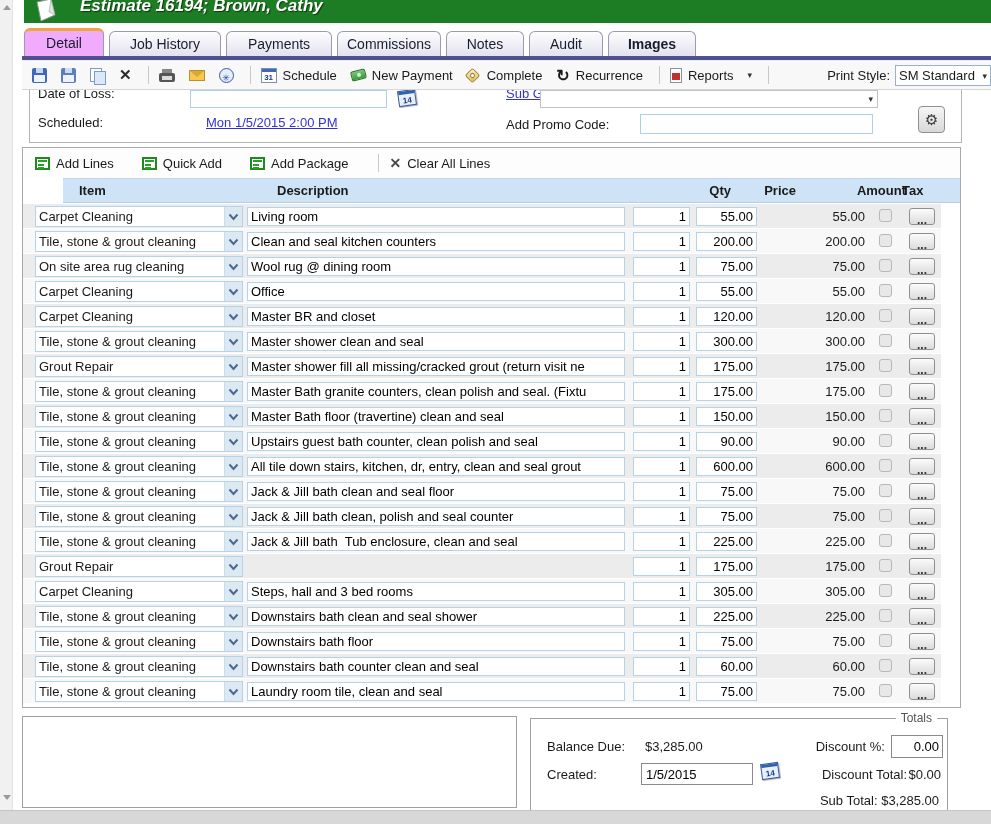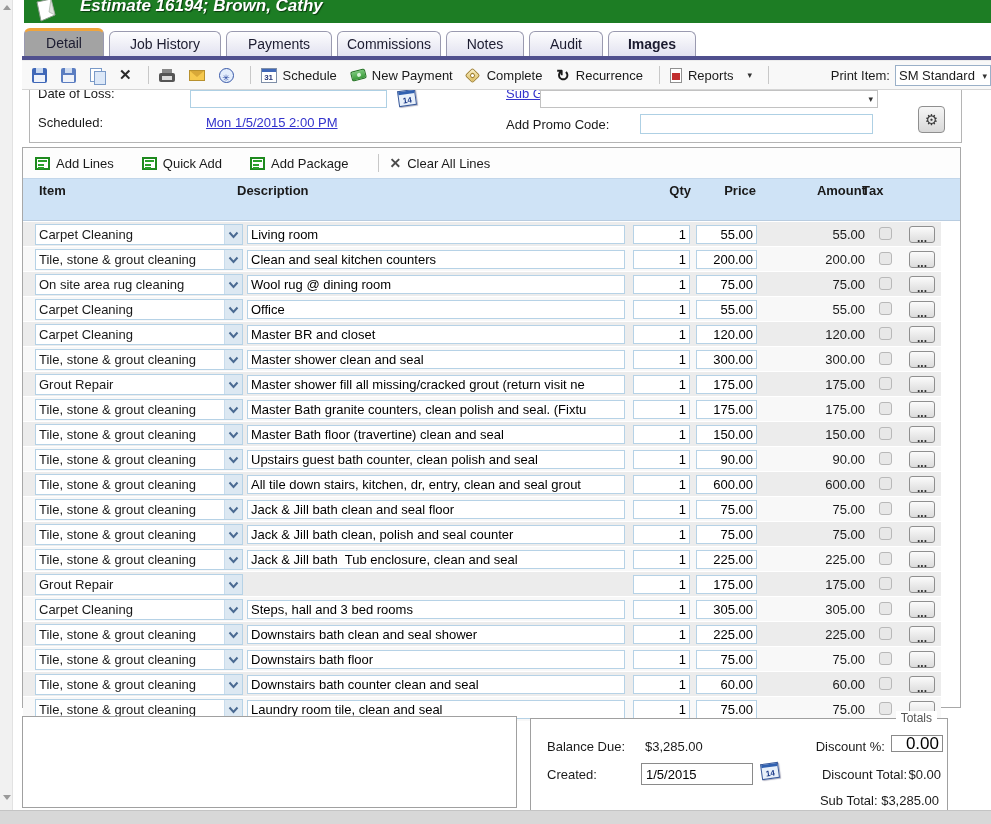--- a/index.html
+++ b/index.html
@@ -16,21 +16,21 @@
   
   #titlebar { position:absolute; left:24px; top:0; width:967px; height:23px; background:#1d7d24; overflow:hidden; }
   #titlebar .note-icon { position:absolute; left:8px; top:-2px; }
   #titlebar .title { position:absolute; left:56px; top:-4px; font-size:17px; font-style:italic; font-weight:bold; color:#fff; text-shadow:1px 1px 1px #0a3a0e; white-space:nowrap; }
 
   
   #tabs { position:absolute; left:24px; top:28px; height:28px; white-space:nowrap; }
   .tab { display:inline-block; vertical-align:bottom; height:25px; line-height:24px; text-align:center; margin-right:5px;
          background:linear-gradient(#fdfdfe,#e2e2f0); border:1px solid #9a9ab0; border-bottom:none;
          border-radius:6px 6px 0 0; color:#1c1c30; font-size:14px; cursor:default; }
-  .tab.active { background:#a3a3a3; border-top:3px solid #f0a43c; height:28px; line-height:24px; font-weight:normal; }
+  .tab.active { background:#f0abfc; border-top:3px solid #f0a43c; height:28px; line-height:24px; font-weight:normal; }
   .tab:nth-child(1){width:80px;} .tab:nth-child(2){width:112px;} .tab:nth-child(3){width:106px;}
   .tab:nth-child(4){width:104px;} .tab:nth-child(5){width:78px;} .tab:nth-child(6){width:74px;} .tab:nth-child(7){width:88px;font-weight:bold;}
   #tabline { position:absolute; left:22px; top:56px; width:969px; height:4px; background:#50508e; }
 
   
   #toolbar { position:absolute; left:22px; top:60px; width:969px; height:30px; background:#f8f8f8;
              border-top:1px solid #ececec; border-bottom:1px solid #d6d6d6; display:flex; align-items:center; padding-left:10px; overflow:hidden; }
   .tbtn { background:none; border:none; font-family:inherit; font-size:13px; color:#1a1a1a; display:flex; align-items:center; gap:6px; margin-right:14px; cursor:default; padding:0; }
   .sep { width:1px; height:18px; background:#c8c8c8; margin:0 10px 0 2px; }
   .ic { display:inline-block; position:relative; }
@@ -84,21 +84,21 @@
 
   
   #lines-box { position:absolute; left:22px; top:147px; width:939px; height:561px; border:1px solid #a8a8a8; background:#fff; }
   #lines-toolbar { height:30px; display:flex; align-items:center; padding-left:12px; background:#fdfdfd; }
   #lines-toolbar .tbtn { margin-right:28px; }
   .ic-grid { width:15px; height:13px; background:#fff; border:2px solid #1e8a1e; }
   .ic-grid::before { content:""; position:absolute; left:1px; top:1px; right:1px; height:2px; background:#2aa02a; }
   .ic-grid::after { content:""; position:absolute; left:1px; top:5px; width:6px; height:2px; background:#2aa02a; box-shadow:0 3px 0 #2aa02a; }
   .ic-clearx::before { content:"\2715"; font-size:14px; font-weight:bold; color:#4a4a4a; }
 
-  #table-header { position:relative; height:43px; background:#cfe3f6; border-top:1px solid #c2d6ea; border-bottom:1px solid #b8cce0; font-weight:bold; }
+  #table-header { position:relative; height:25px; background:#cfe3f6; border-top:1px solid #c2d6ea; border-bottom:1px solid #b8cce0; font-weight:bold;margin-left:40px; }
   #table-header span { position:absolute; top:4px; }
   .h-item { left:16px; }
   .h-desc { left:214px; }
   .h-qty { left:583px; width:85px; text-align:right; }
   .h-price { left:648px; width:85px; text-align:right; }
   .h-amount { left:760px; width:83px; text-align:right; }
   .h-tax { left:839px; }
 
   #rows { position:relative; width:918px; }
   .row { position:relative; height:25px; border-top:1px solid #fff; }
@@ -117,21 +117,21 @@
           background:linear-gradient(#fbfbfb,#dcdcdc); font-family:inherit; font-size:12px; font-weight:bold; color:#333;
           line-height:6px; padding-top:6px; text-align:center; cursor:default; }
 
   
   #notes-box { position:absolute; left:22px; top:716px; width:495px; height:92px; border:1px solid #a0a0a0; background:#fff; }
   #totals-box { position:absolute; left:530px; top:718px; width:418px; height:104px; border:1px solid #a0a0a0; background:#fff; }
   #totals-box .legend { position:absolute; top:-8px; right:10px; background:#fff; padding:0 5px; color:#555; font-size:12px; }
   #totals-box .label { font-weight:normal; }
   #bd-label { left:16px; top:20px; } #bd-value { position:absolute; left:114px; top:20px; }
   #disc-label { left:258px; top:20px; width:96px; text-align:right; }
-  #disc-input { position:absolute; left:360px; top:16px; width:52px; height:17px; border:1px solid #8a8a8a; background:#fff; text-align:right; font-family:inherit; font-size:17px; padding:0 3px; }
+  #disc-input { position:absolute; left:360px; top:16px; width:52px; height:23px; border:1px solid #8a8a8a; background:#fff; text-align:right; font-family:inherit; font-size:13px; padding:0 3px; }
   #cr-label { left:16px; top:48px; } #cr-input { position:absolute; left:110px; top:44px; width:112px; height:22px; border:1px solid #8a8a8a; background:#fff; font-family:inherit; font-size:13px; padding:0 4px; }
   #cr-cal { position:absolute; left:230px; top:44px; }
   #dt-label { left:258px; top:48px; width:118px; text-align:right; }
   #dt-value { position:absolute; left:346px; top:48px; width:64px; text-align:right; }
   #st-line { position:absolute; right:8px; top:74px; white-space:nowrap; }
   #bottom-strip { position:absolute; left:0; top:810px; width:991px; height:14px; background:#d8d8d8; border-top:1px solid #c4c4c4; }
 </style>
 </head>
 <body>
 
@@ -199,21 +199,21 @@
     <span class="sep"></span>
     <button class="tbtn">
       <span class="ic ic-pdf"></span>
       <span>Reports</span>
     </button>
     <button class="tbtn">
         <span class="caret-down">▾</span>
       </button>
     <span class="sep"></span>
     <div id="print-style">
-      <span>Print Item:</span>
+      <span>Print Style:</span>
       <span class="ps-select">
         <span>SM Standard</span>
         <span class="caret-down">▾</span>
       </span>
     </div>
   </div>
 
   <div id="form-box">
     <span class="label" id="dol-label">Date of Loss:</span>
     <input class="blue-input" id="dol-input" value="" style="">

